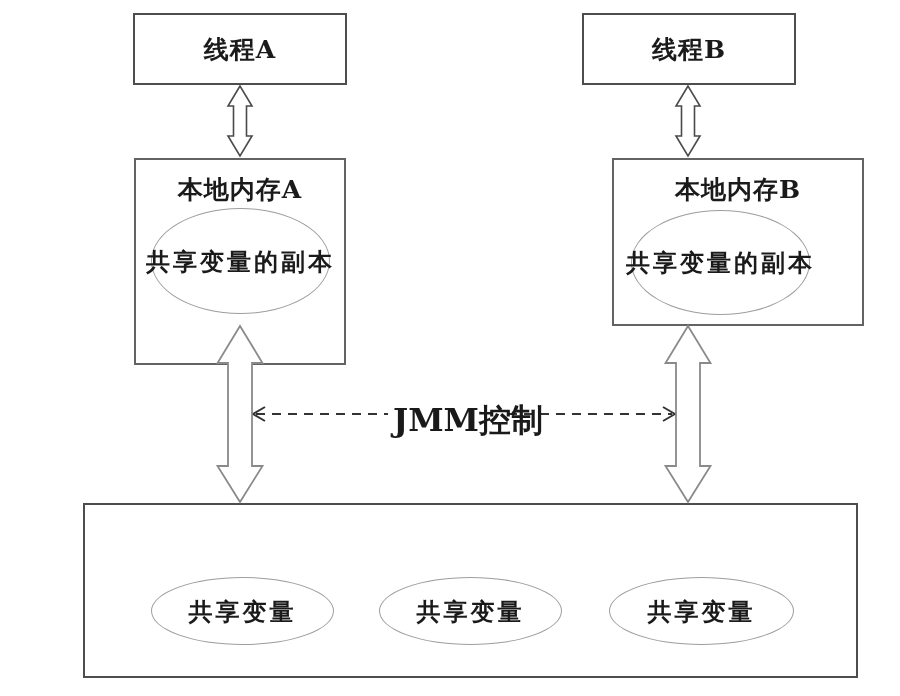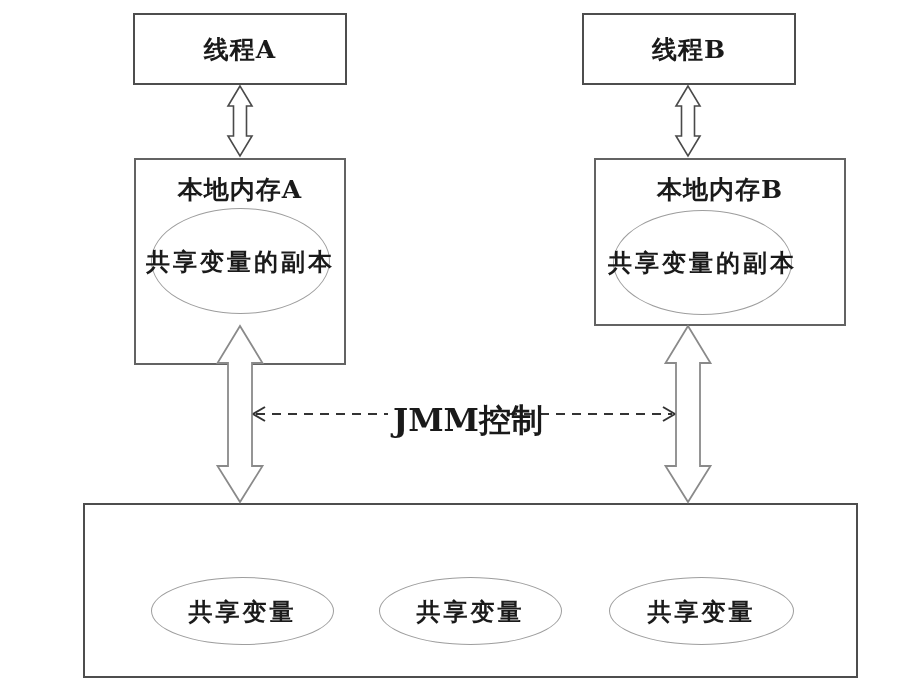--- a/index.html
+++ b/index.html
@@ -105,21 +105,21 @@
   </div>
 
   <div class="box local-box" style="left:134px; top:158px; width:212px; height:207px;">
     <div class="box-title local-title">本地内存A</div>
     <div class="ellipse" style="left:15px; top:48px; width:179px; height:106px;">
       <span class="ellipse-text">共享变量</span>
       <span class="ellipse-text">的副本</span>
     </div>
   </div>
 
-  <div class="box local-box" style="left:594px; top:158px; width:252px; height:168px;padding-left:40px;">
+  <div class="box local-box" style="left:612px; top:158px; width:252px; height:168px;padding-left:40px;">
     <div class="box-title local-title">本地内存B</div>
     <div class="ellipse" style="left:17px; top:50px; width:179px; height:105px;">
       <span class="ellipse-text">共享变量</span>
       <span class="ellipse-text">的副本</span>
     </div>
   </div>
 
   <div class="box main-box" style="left:83px; top:503px; width:775px; height:175px;">
     <div class="ellipse" style="left:66px; top:72px; width:183px; height:68px;">
       <span class="ellipse-text">共享变量</span>

